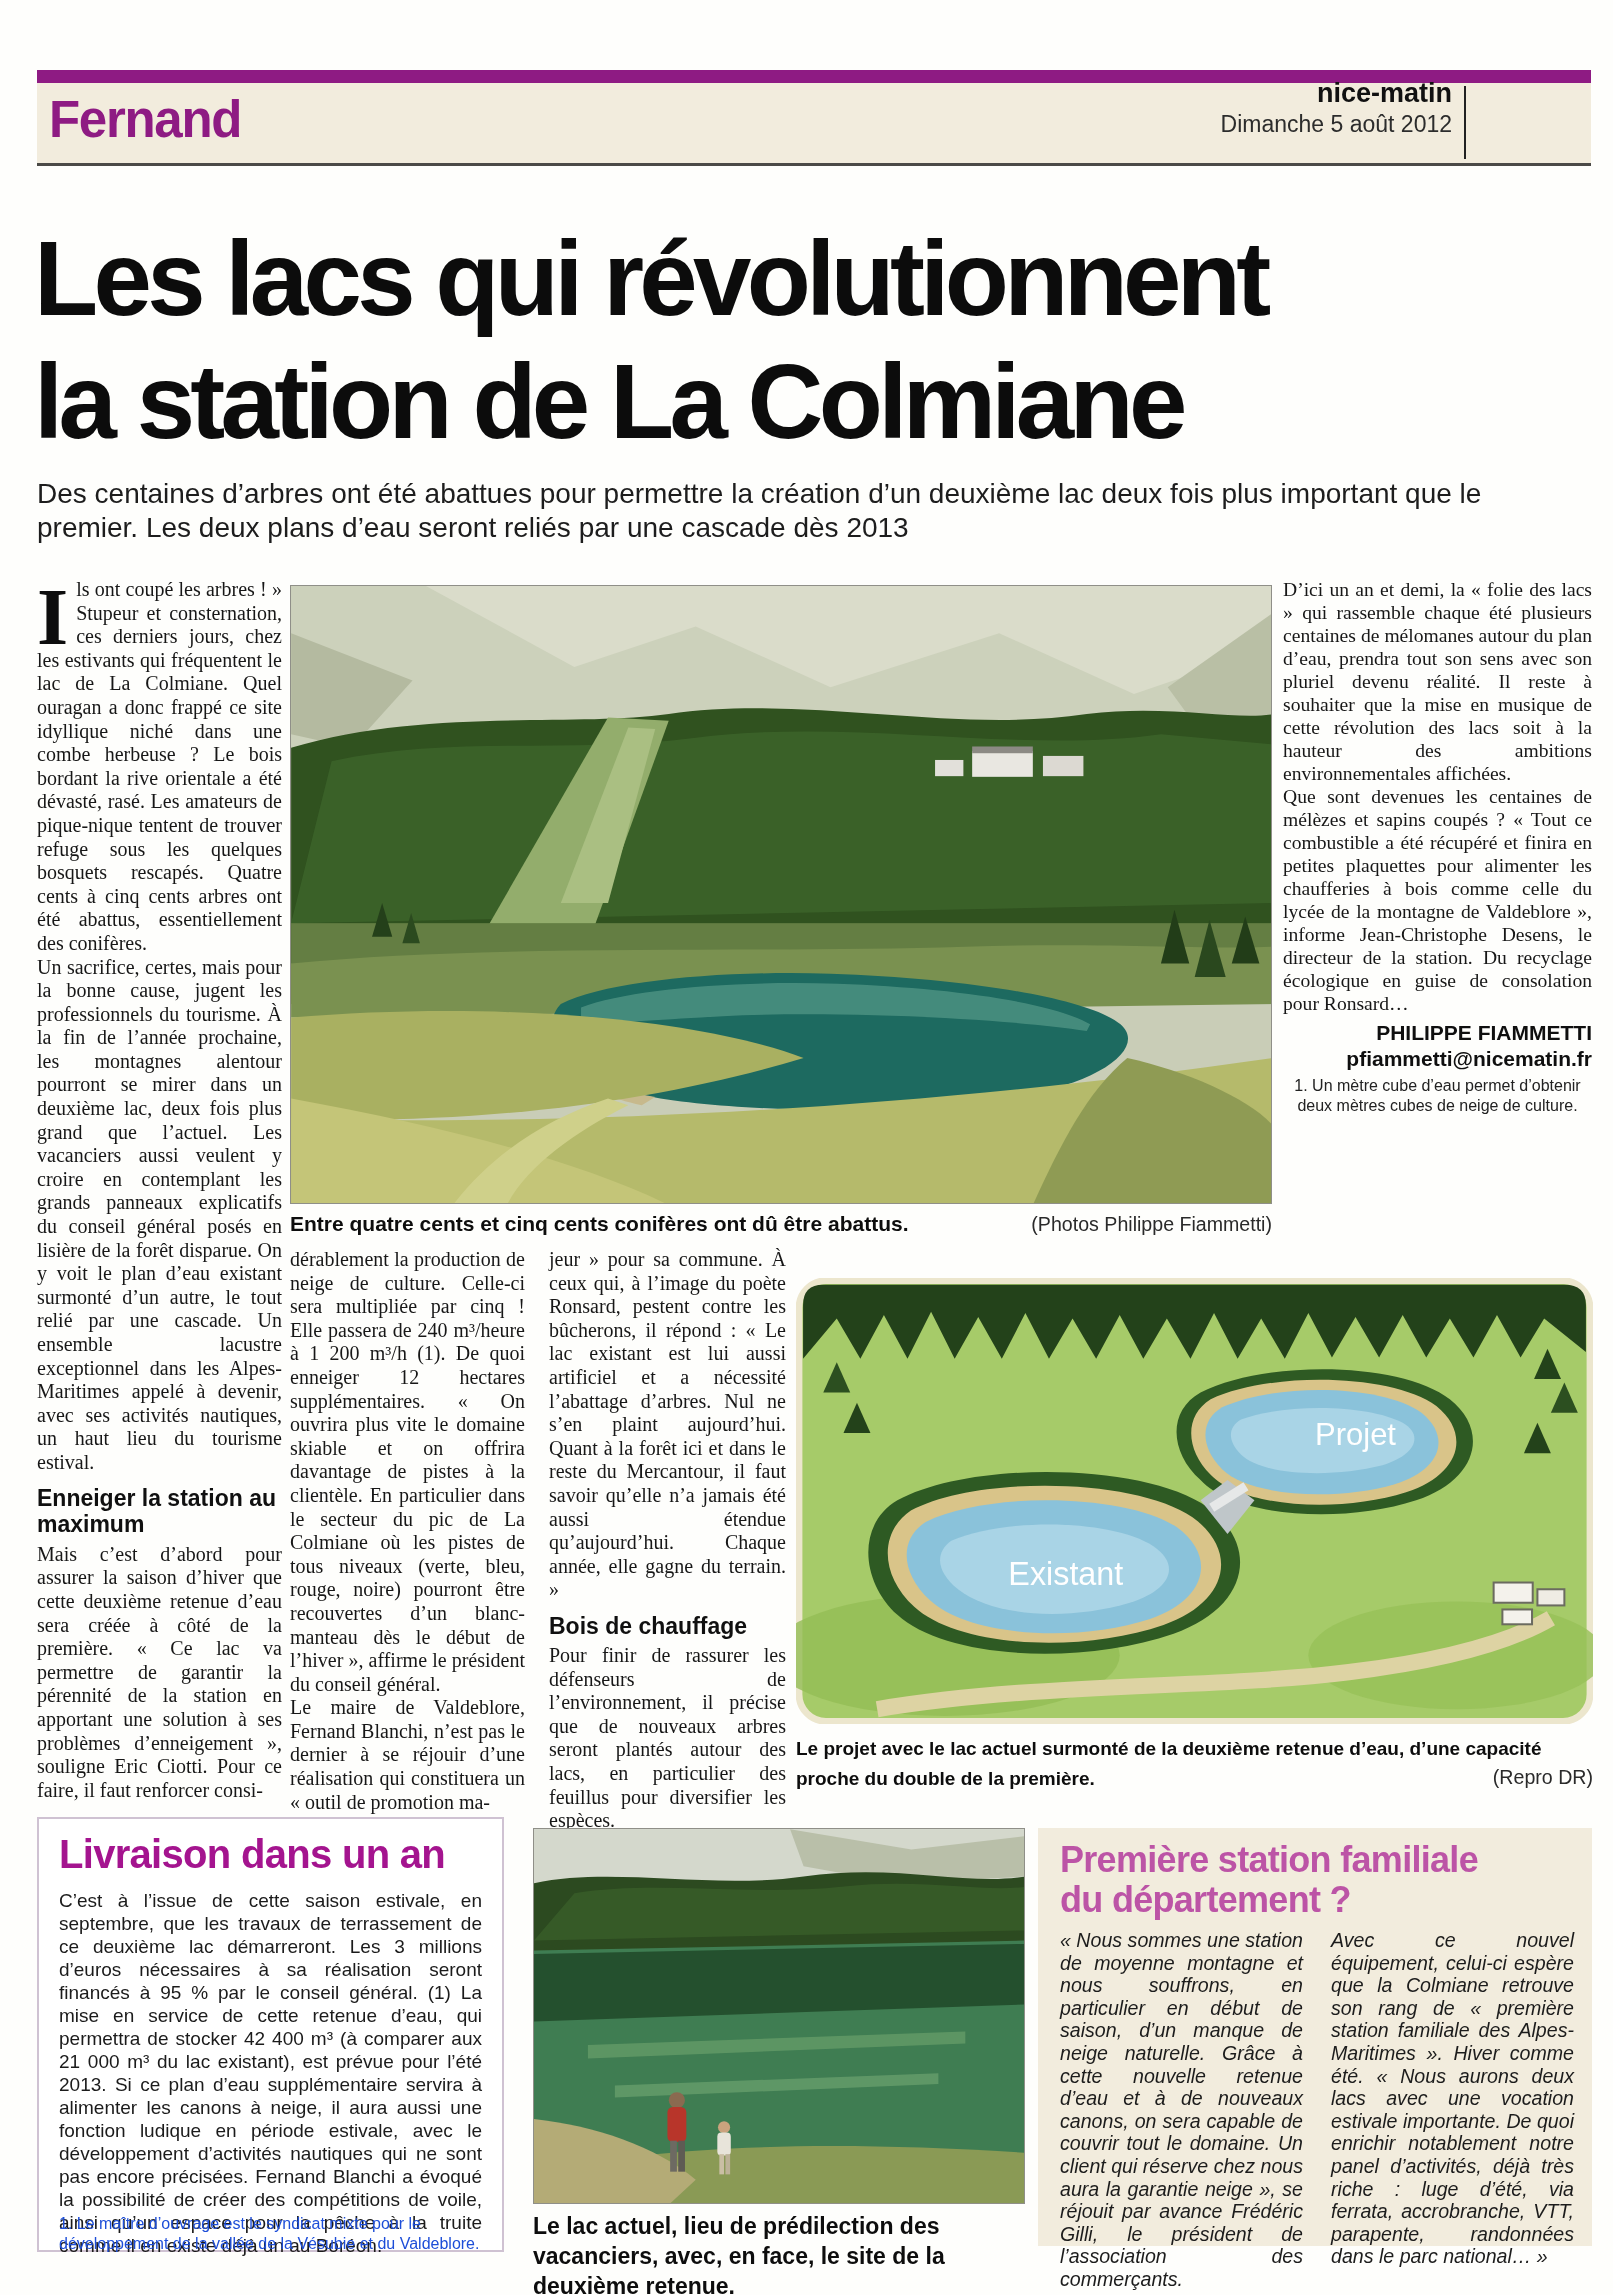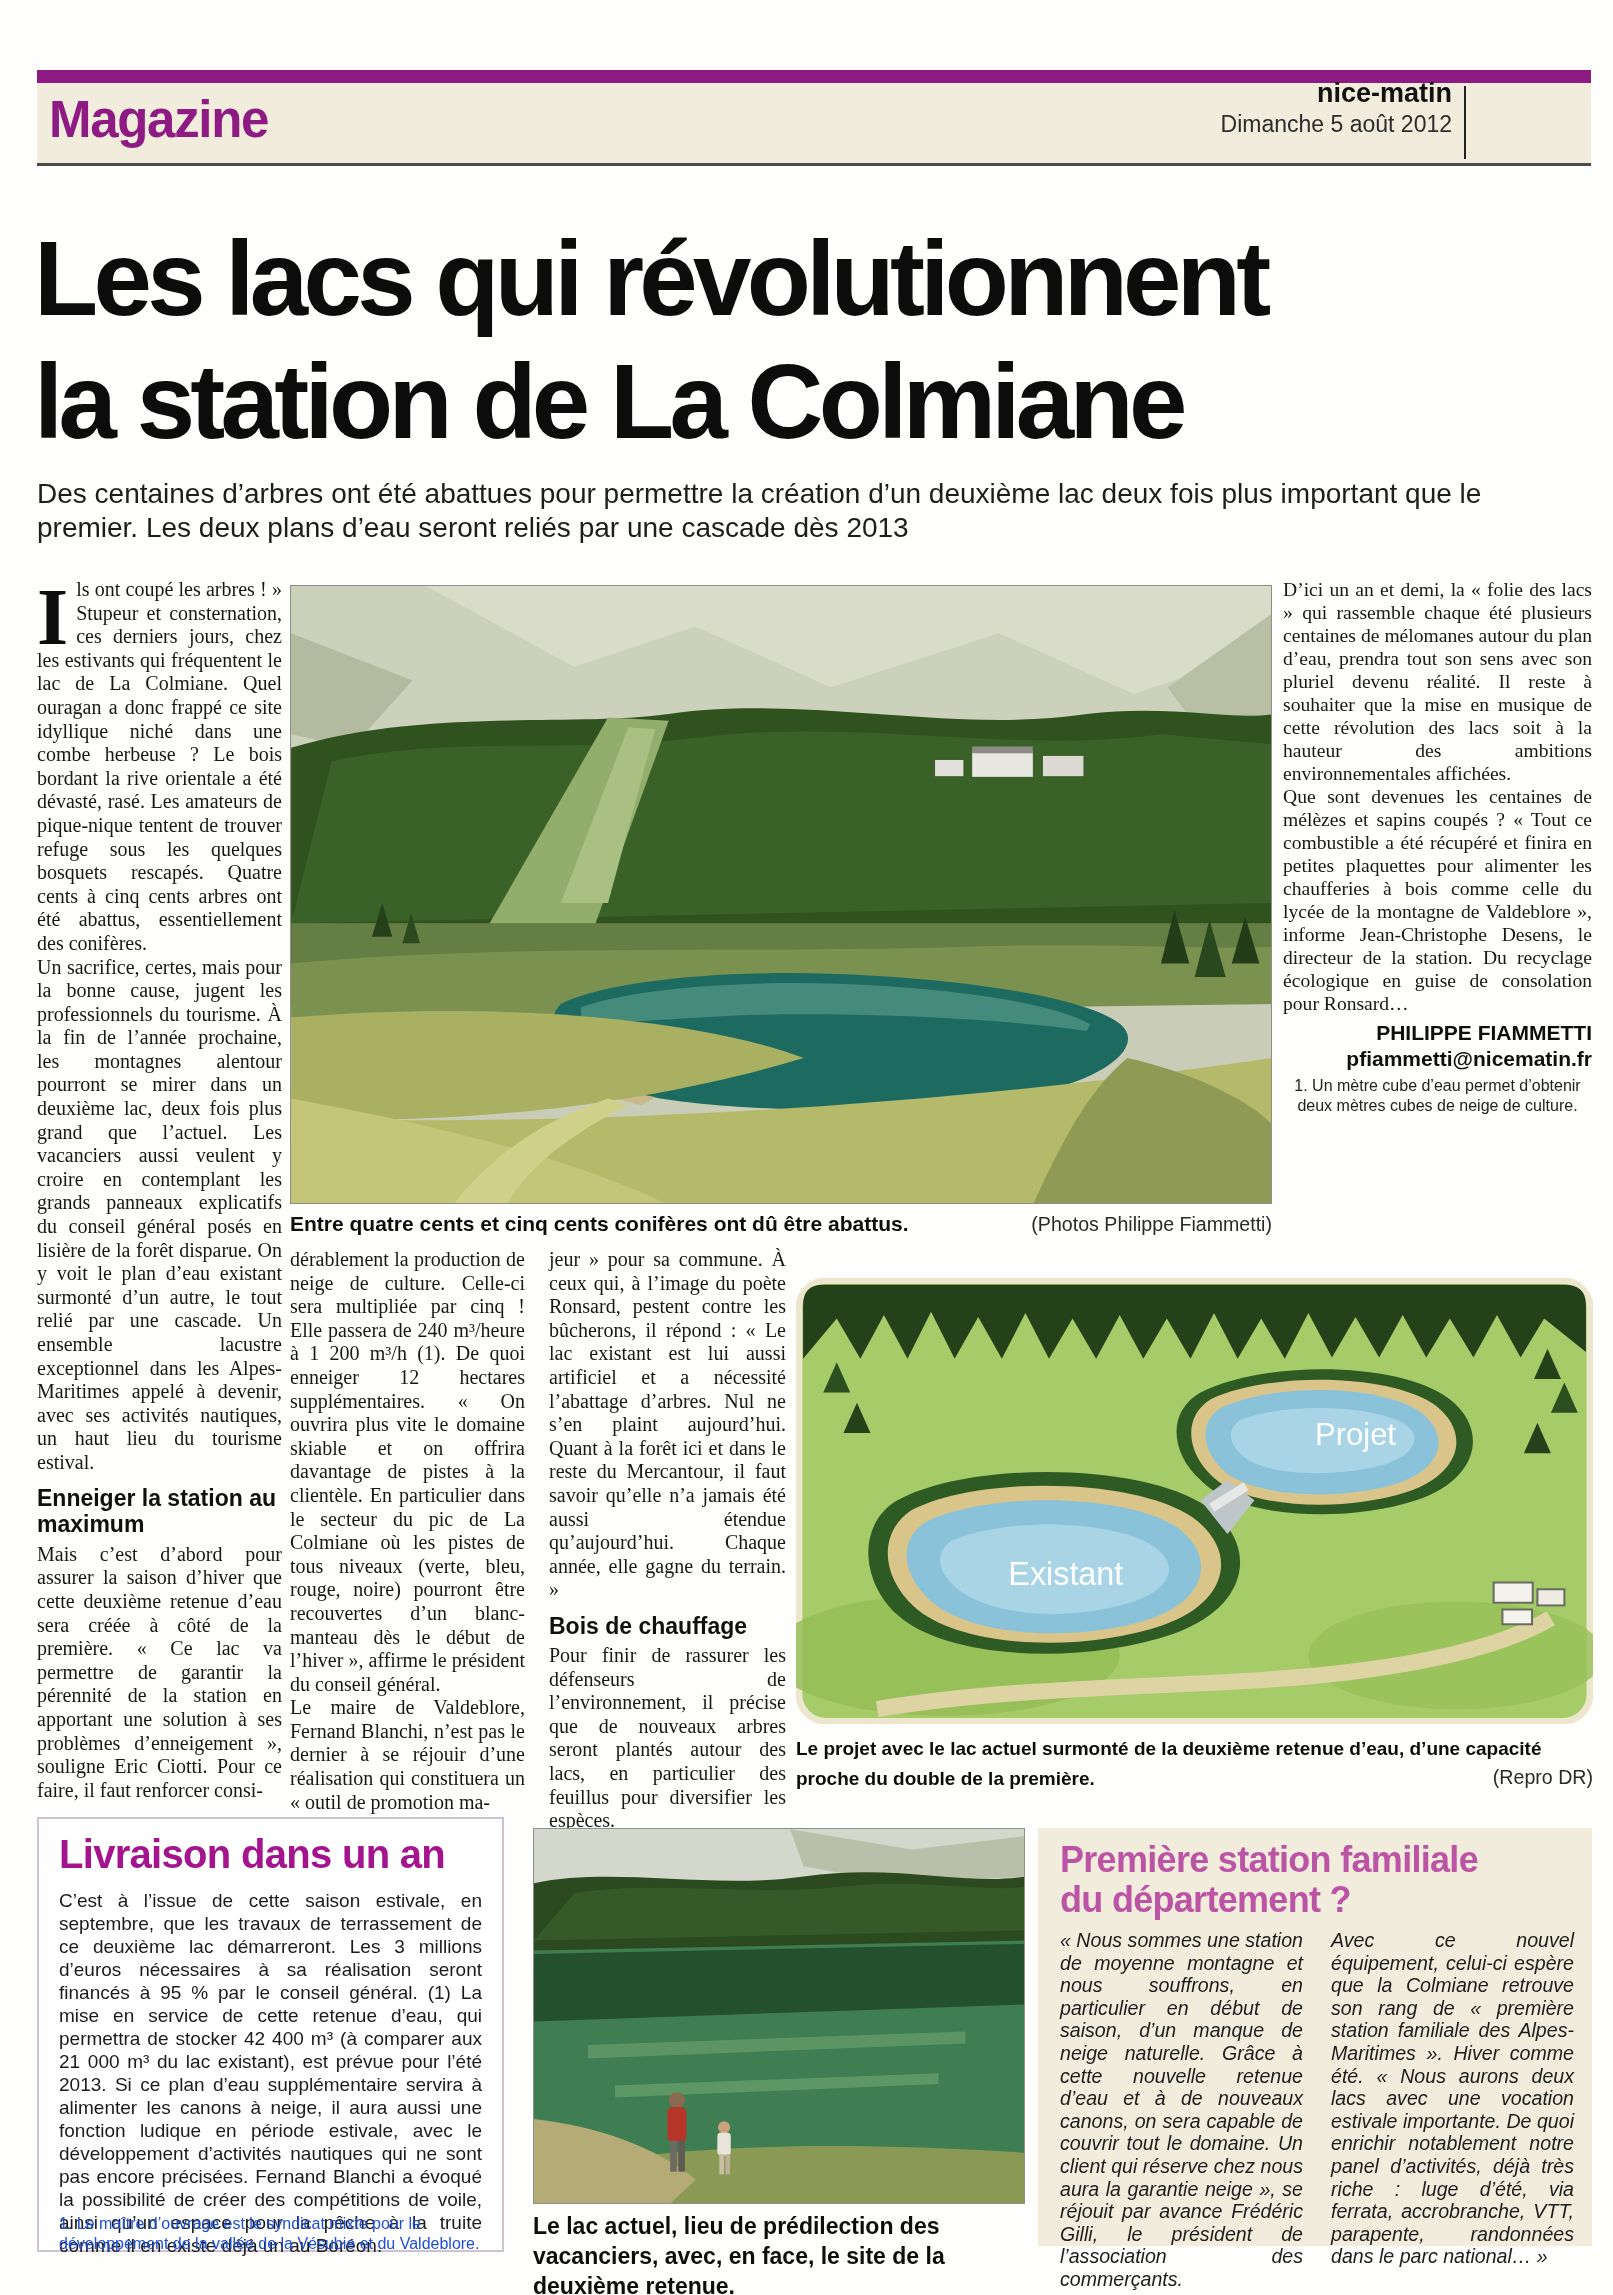--- a/index.html
+++ b/index.html
@@ -60,21 +60,21 @@
   .box-right-cols{left:1060px;top:1929px;width:514px;display:flex;gap:28px;}
   .box-right-col{width:243px;font:italic 400 19.6px/22.6px "Liberation Sans", sans-serif;color:#1c1c1c;text-align:justify;}
 </style>
 </head>
 <body>
 
 <div class="page">
 
   <div class="abs topbar"></div>
   <div class="abs mast-strip"></div>
-  <div class="abs section-title">Magazine</div>
+  <div class="abs section-title">Fernand</div>
   <div class="abs mast-block">
     <div class="mast-name">nice-matin</div>
     <div class="mast-date">Dimanche 5 août 2012</div>
   </div>
   <div class="abs mast-rule"></div>
 
   <div class="abs headline">
     <div>Les lacs qui révolutionnent</div>
     <div>la station de La Colmiane</div>
   </div>

